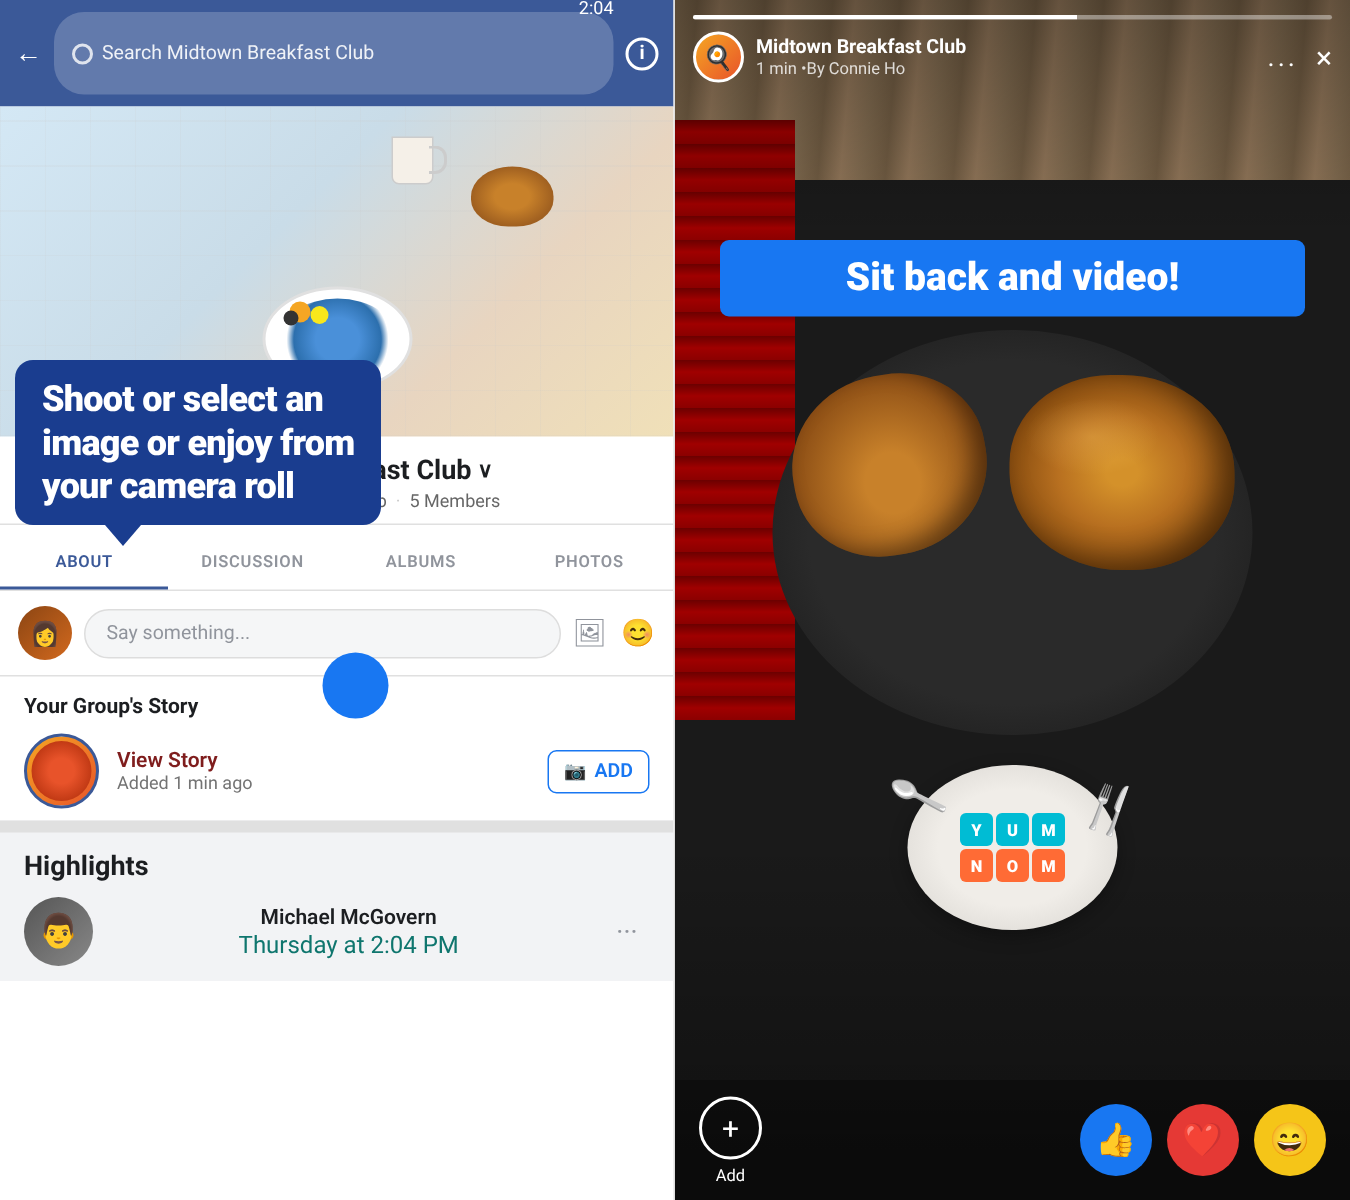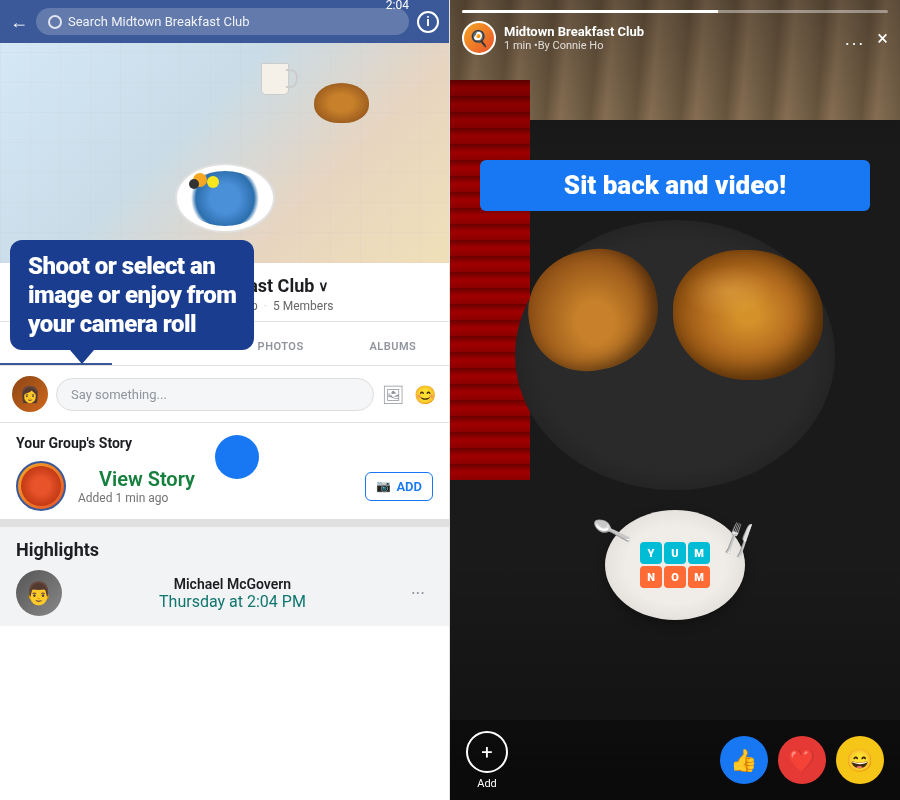--- a/index.html
+++ b/index.html
@@ -33,21 +33,21 @@
     }
     .back-arrow {
       color: #fff;
       font-size: 18px;
       cursor: pointer;
     }
     .search-bar {
       flex: 1;
       background: rgba(255,255,255,0.2);
       border-radius: 20px;
-      padding: 6px 12px;
+      padding: 20px 12px;
       display: flex;
       align-items: flex-end;
       gap: 6px;
     }
     .search-icon-circle {
       width: 14px;
       height: 14px;
       border: 2px solid rgba(255,255,255,0.8);
       border-radius: 50%;
       position: relative;
@@ -326,24 +326,23 @@
       justify-content: center;
     }
     .story-thumb-inner {
       width: 40px;
       height: 40px;
       background: radial-gradient(circle, #e8532a 30%, #c23a15 70%);
       border-radius: 50%;
     }
     .story-text { flex: 1; }
     .story-title {
-      font-size: 20px;
+      font-size: 14px;
       font-weight: 600;
-      color: #15803d;
-      margin-left: 21px;
+      color: #7f1d1d;
     }
     .story-sub {
       font-size: 12px;
       color: #737373;
     }
     .add-btn {
       display: flex;
       align-items: center;
       gap: 5px;
       border: 1px solid #1877f2;
@@ -754,22 +753,22 @@
       <span>Shoot or select an</span><br>
       <span>image or enjoy from</span><br>
       <span>your camera roll</span>
     </div>
     <div class="tooltip-arrow"></div>
   </div>
 
   <div class="nav-tabs">
     <div class="nav-tab active">ABOUT</div>
     <div class="nav-tab">DISCUSSION</div>
+    <div class="nav-tab">ALBUMS</div>
     <div class="nav-tab">PHOTOS</div>
-    <div class="nav-tab">ALBUMS</div>
   </div>
 
   <div class="post-area">
     <div class="avatar-small">
       <div class="avatar-img">👩</div>
     </div>
     <div class="post-input-box">Say something...</div>
     <div class="post-icons">
       <span class="post-icon">🖼</span>
       <span class="post-icon">😊</span>

